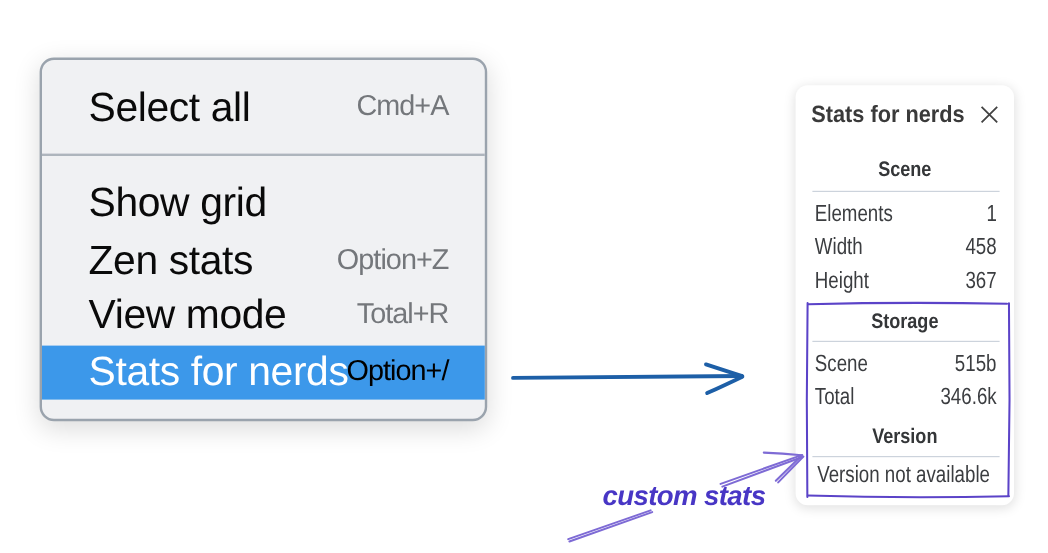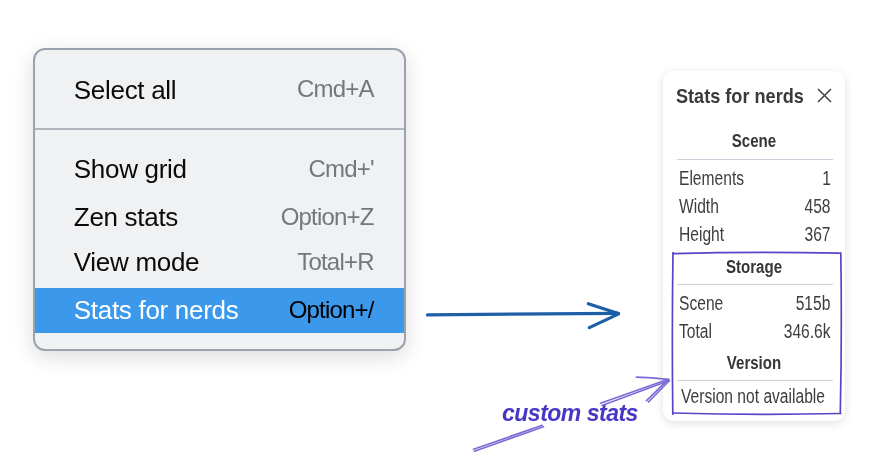--- a/index.html
+++ b/index.html
@@ -4,21 +4,21 @@
 <style>
   html,body{margin:0;padding:0;}
   body{width:873px;height:461px;background:#ffffff;overflow:hidden;position:relative;
        font-family:"Liberation Sans",sans-serif;}
   .abs{position:absolute;}
 
   
   #menu{left:33px;top:48.3px;width:372.5px;height:302.5px;box-sizing:border-box;
         background:#f0f1f3;border:2px solid #9aa3ad;border-radius:12px;
         box-shadow:0 6px 22px rgba(0,0,0,0.14);}
-  .mi{position:absolute;font-size:26px;line-height:27px;letter-spacing:-0.3px;color:#0a0a0a;left:38.8px;white-space:nowrap;}
+  .mi{position:absolute;font-size:34px;line-height:27px;letter-spacing:-0.3px;color:#0a0a0a;left:38.8px;white-space:nowrap;}
   .sc{position:absolute;font-size:24px;line-height:24.5px;letter-spacing:-0.8px;color:#74777b;right:29.8px;white-space:nowrap;}
   #sep{position:absolute;left:0;top:78px;width:100%;height:2px;background:#aeb5bd;}
   #hl{position:absolute;left:0;top:237.4px;width:100%;height:45.8px;background:#3c98ea;}
   #hl .mi{color:#ffffff;top:9.4px;}
   #hl .sc{color:#000000;top:10.5px;}
 
   
   #panel{left:663px;top:70.5px;width:182px;height:350.5px;box-sizing:border-box;
          background:#ffffff;border-radius:10px;
          box-shadow:0 2px 10px rgba(0,0,0,0.13);}
@@ -30,21 +30,20 @@
   .pdiv{position:absolute;left:14px;width:156px;height:1px;background:#ccd3dc;}
 </style>
 </head>
 <body>
 
 <div id="menu" class="abs">
   <div class="mi" style="top:26.9px;">Select all</div>
   <div class="sc" style="top:26.5px;">Cmd+A</div>
   <div id="sep"></div>
   <div class="mi" style="top:106px;">Show grid</div>
-  <div class="sc" style="top:107px;">Cmd+'</div>
   <div class="mi" style="top:153.5px;">Zen stats</div>
   <div class="sc" style="top:154.5px;">Option+Z</div>
   <div class="mi" style="top:198.8px;text-align:right;">View mode</div>
   <div class="sc" style="top:199.8px;">Total+R</div>
   <div id="hl">
     <div class="mi">Stats for nerds</div>
     <div class="sc">Option+/</div>
   </div>
 </div>
 

